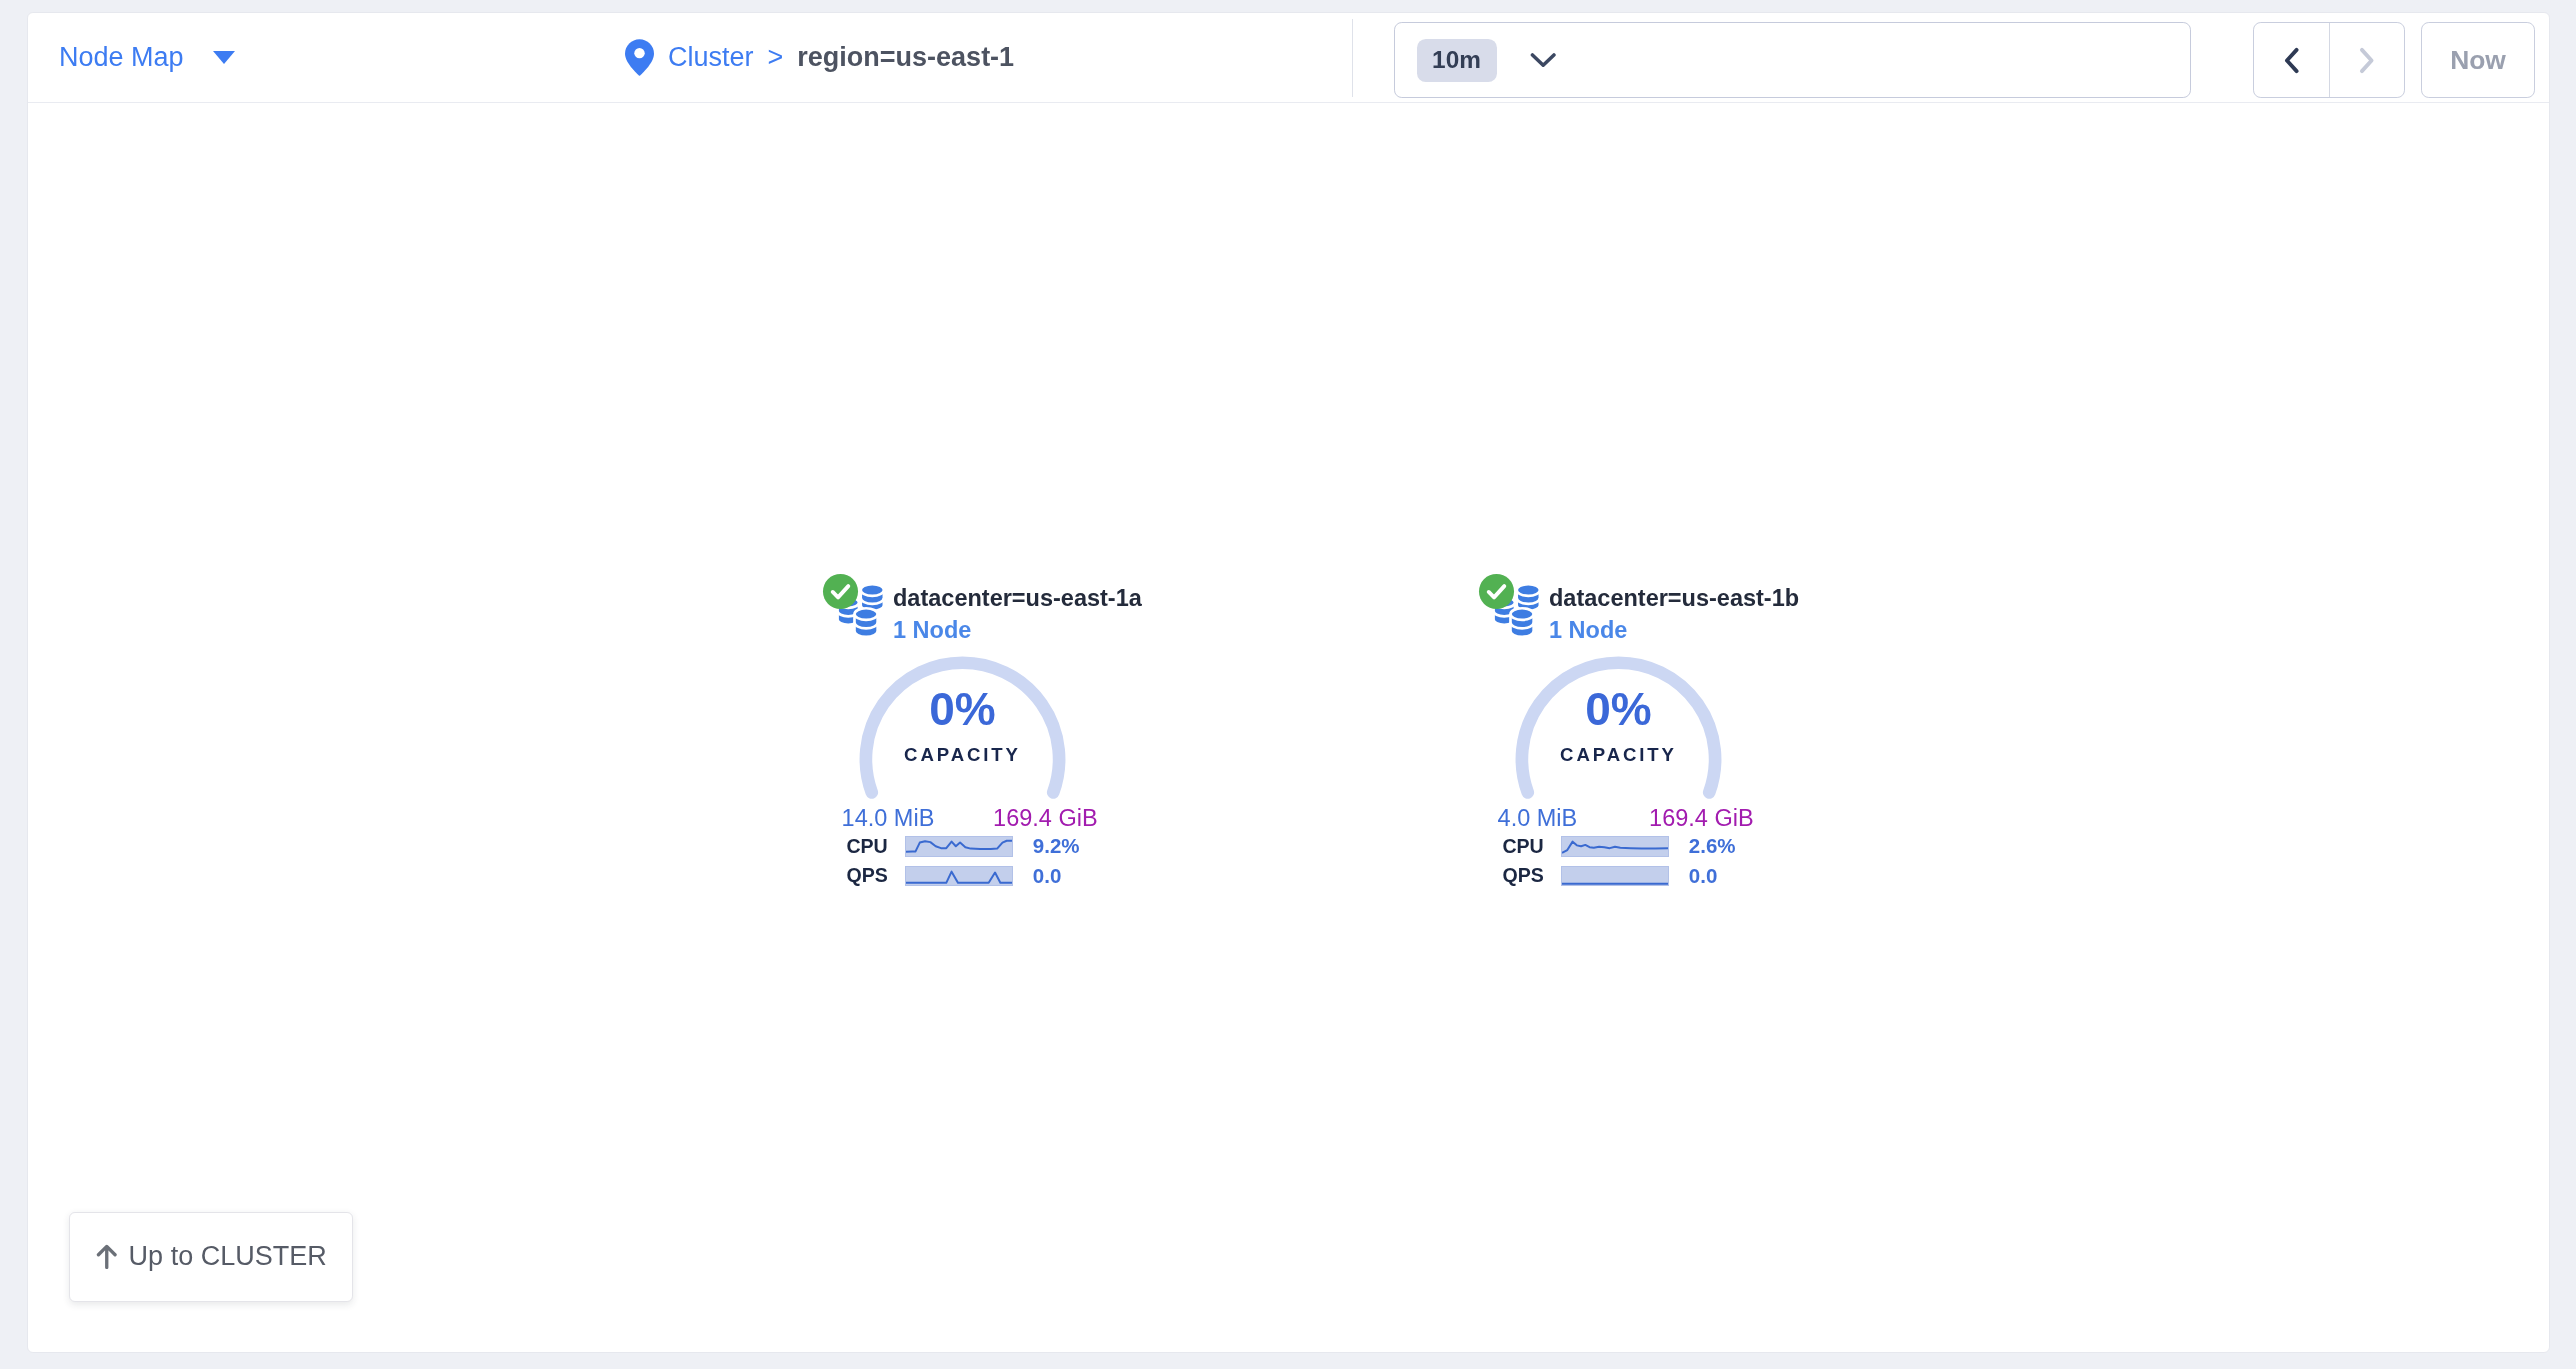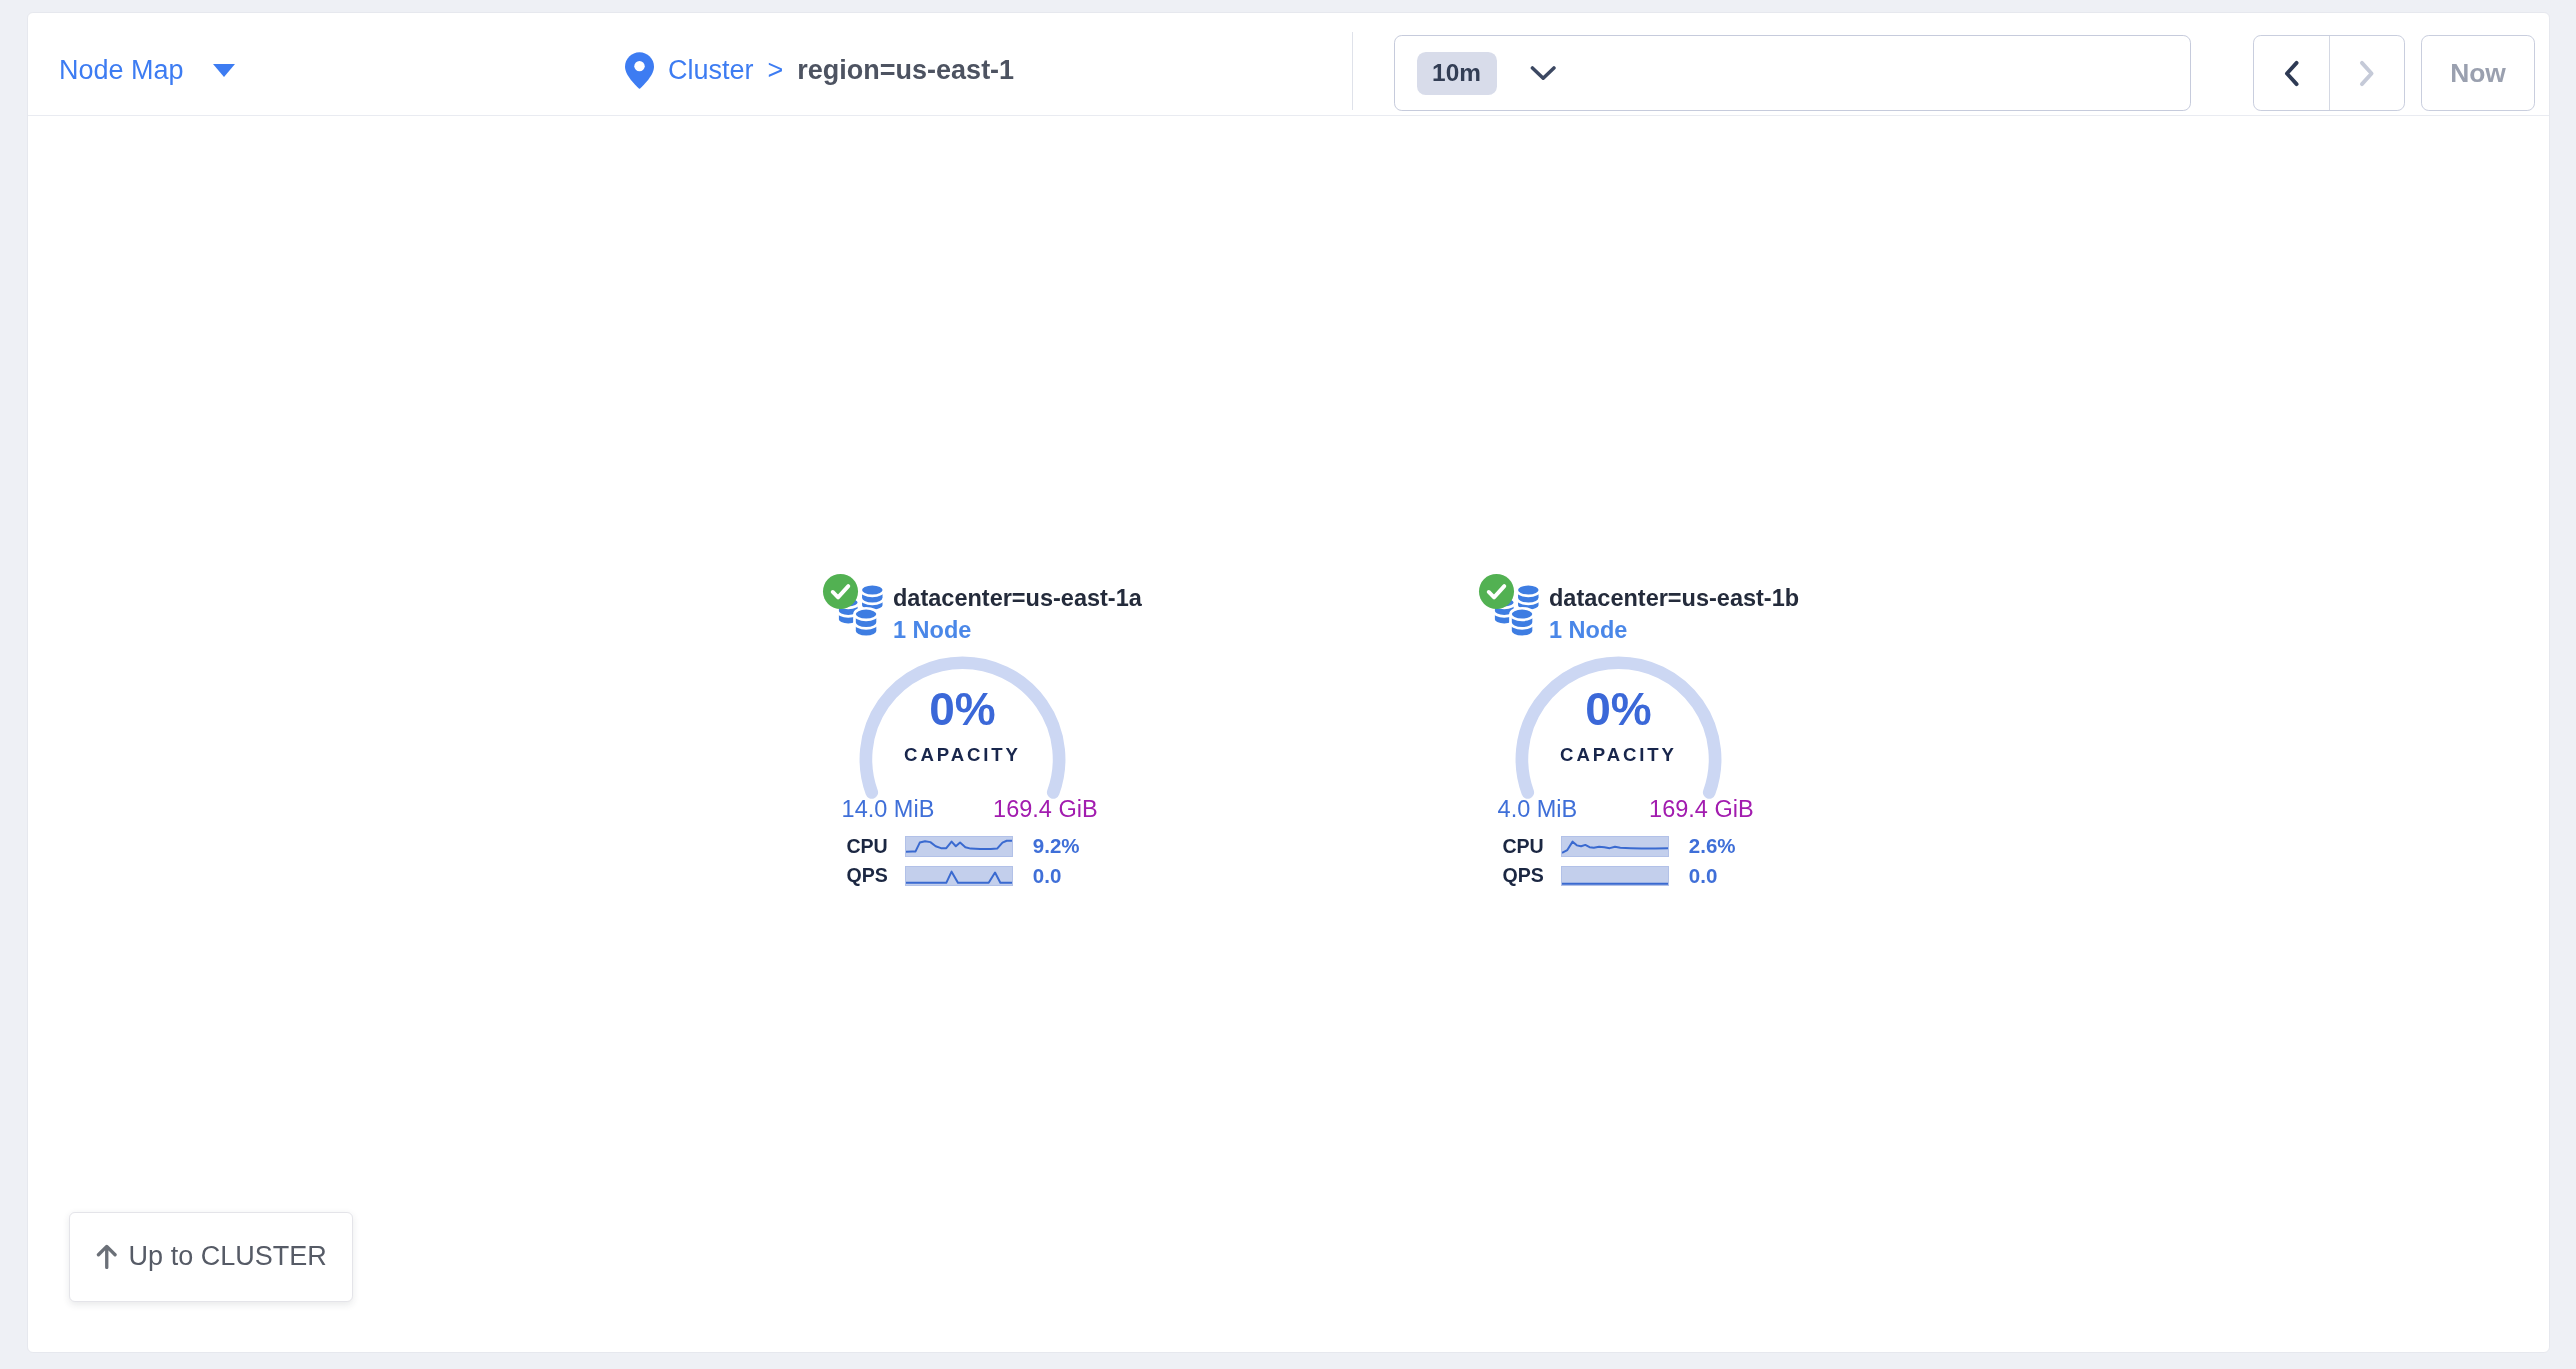--- a/index.html
+++ b/index.html
@@ -13,21 +13,21 @@
     position: absolute;
     left: 27px; top: 11.7px;
     width: 2523px; height: 1341px;
     background: #ffffff;
     border: 1px solid #e6e8ee;
     border-radius: 5.9px;
   }
   
   .topbar {
     position: absolute;
-    left: 0; top: 13px; right: 0;
+    left: 0; top: 0; right: 0;
     height: 90px;
     border-bottom: 1px solid #e9ebf1;
   }
   .view-select {
     position: absolute; left: 31px; top: 0; height: 90px;
     display: flex; align-items: center; gap: 29px;
     font-size: 27px; color: #3d7cf2; cursor: pointer;
   }
   .tri-down {
     width: 0; height: 0;
@@ -102,21 +102,21 @@
     display: flex; flex-direction: column; align-items: center;
     padding-top: 37px;
   }
   .gauge-pct { font-size: 46px; font-weight: 700; color: #3b68d8; line-height: 1; }
   .gauge-cap {
     margin-top: 12.7px;
     font-size: 18.6px; font-weight: 700; letter-spacing: 2.9px;
     color: #18264c;
   }
   .cap-range {
-    position: absolute; left: 19.6px; top: 223px; width: 256px;
+    position: absolute; left: 19.6px; top: 232px; width: 256px;
     display: flex; justify-content: space-between;
     font-size: 23.5px;
   }
   .cap-used { color: #3f6fd8; }
   .cap-total { color: #a21caf; }
   .metrics { position: absolute; left: 24.4px; top: 262px; width: 293px; }
   .metric-row { display: flex; align-items: center; height: 23.5px; margin-bottom: 5.9px; }
   .metric-label {
     width: 51px; font-size: 19.6px; font-weight: 700; color: #1b2742;
   }

